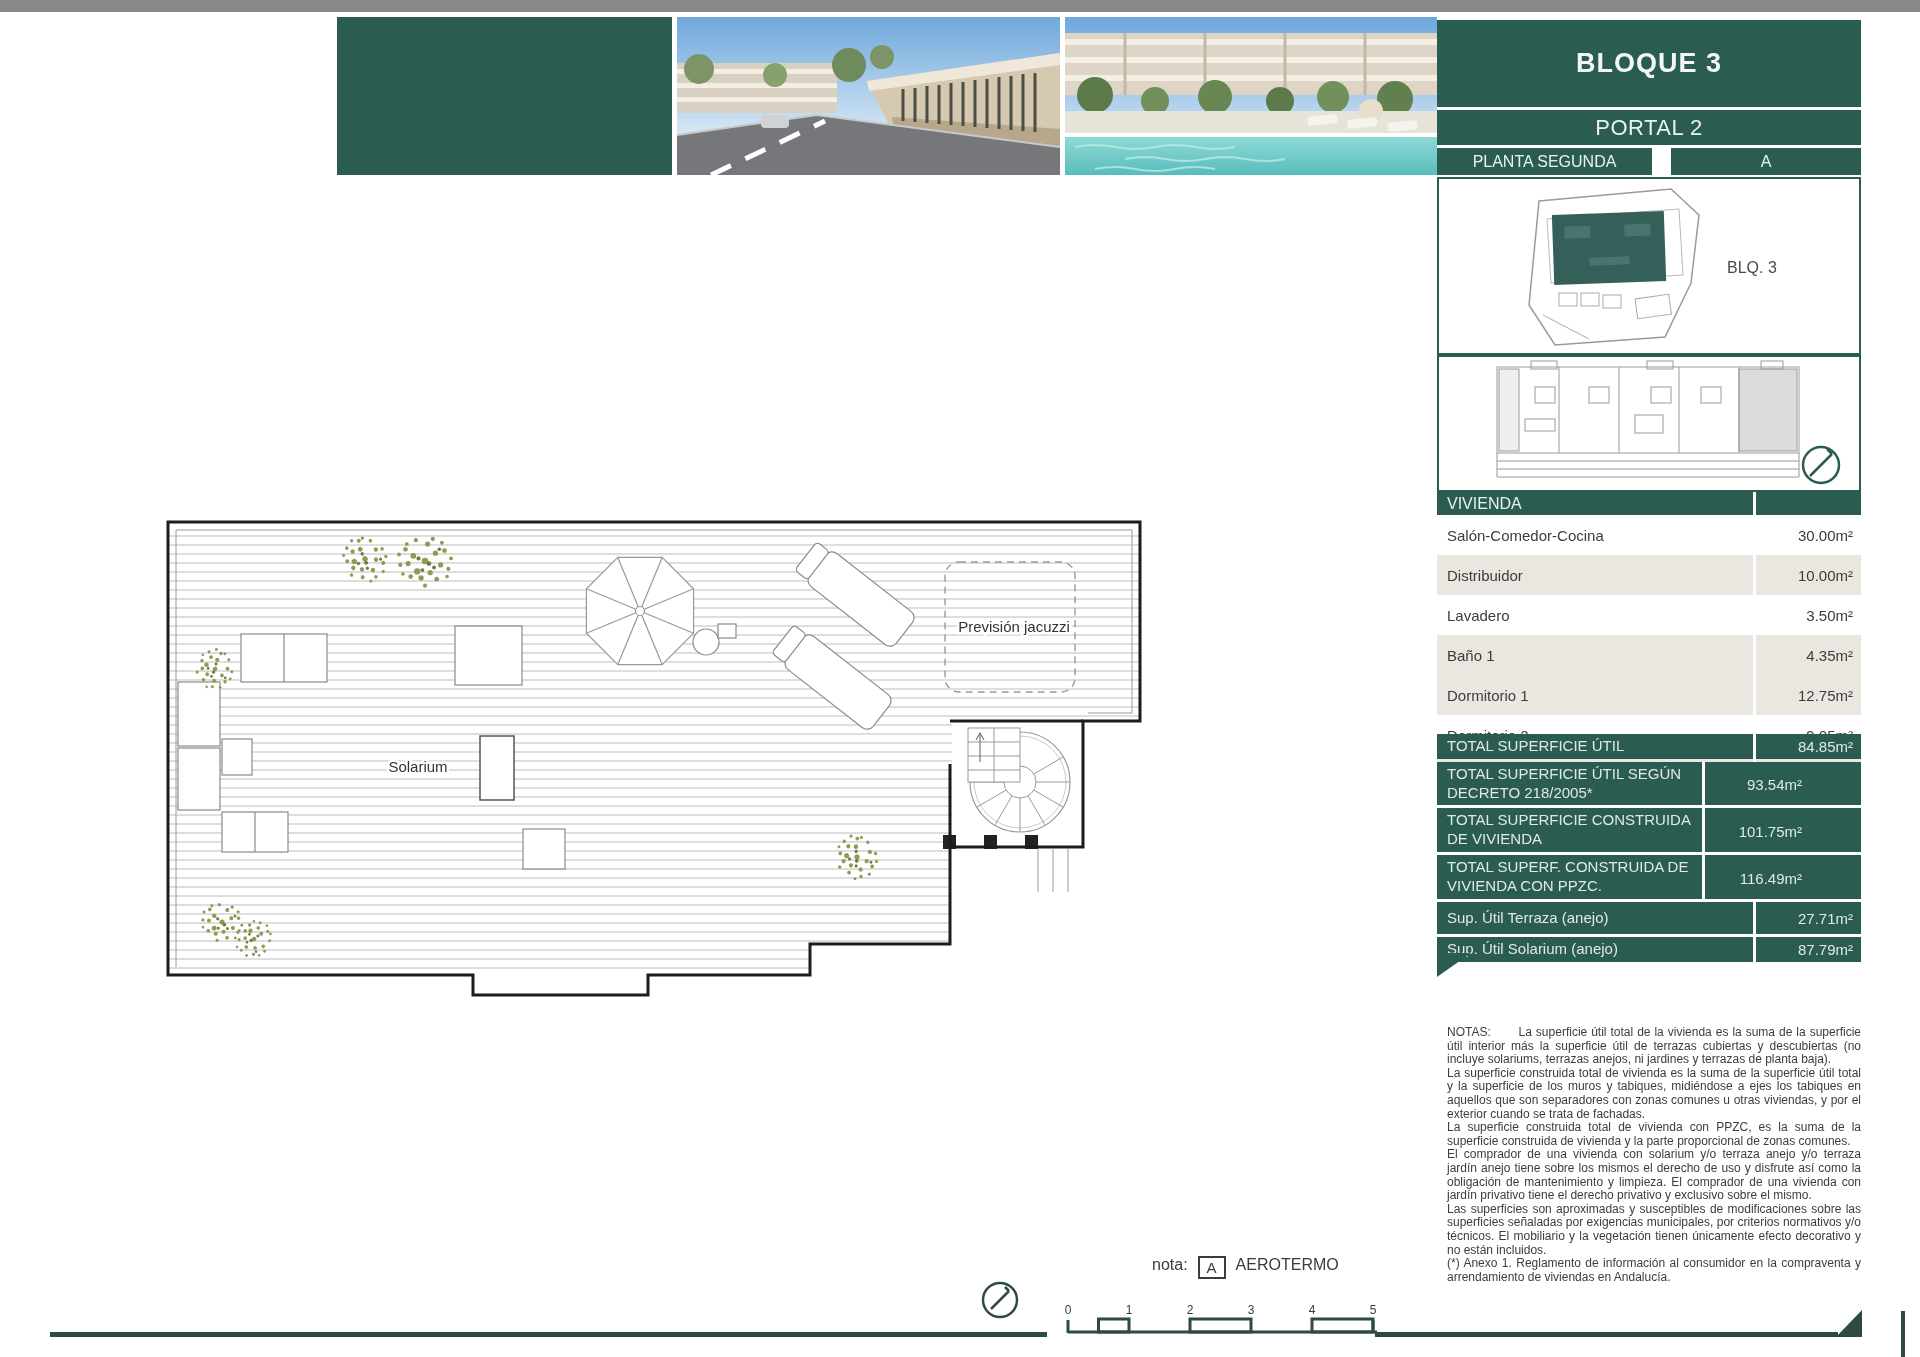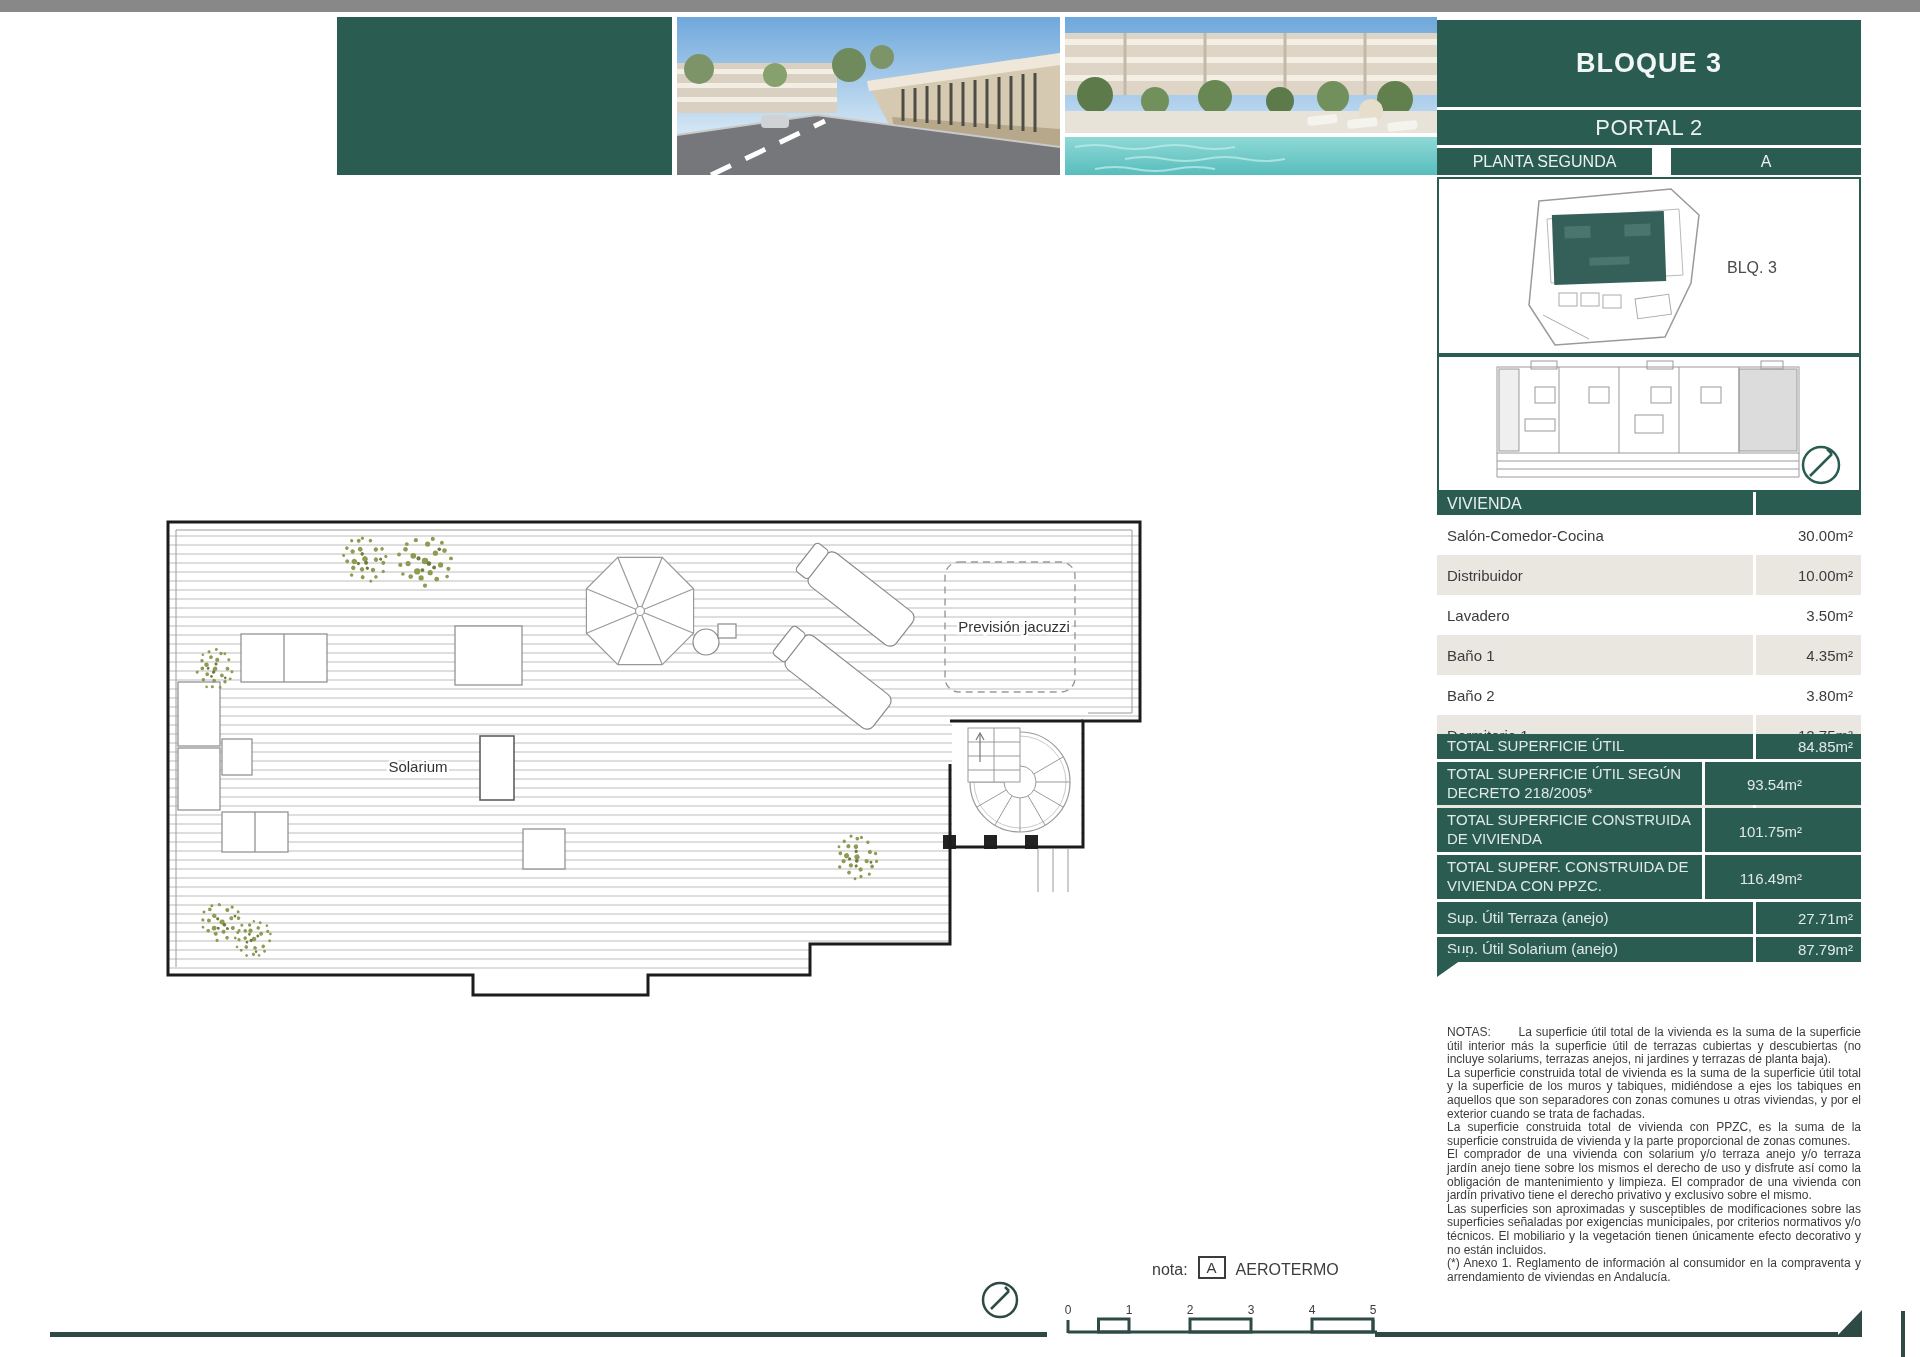--- a/index.html
+++ b/index.html
@@ -60,21 +60,21 @@
   .t1 .tval,.t2 .tval,.t3 .tval{align-items:flex-end;padding-bottom:12px}
   .tail{position:absolute;top:933px;left:0;width:0;height:0;
     border-right:34px solid transparent;border-top:24px solid var(--teal)}
 
   
   .notes{position:absolute;left:1447px;top:1014px;width:414px;font-size:12px;line-height:13.6px;
     color:var(--ink);text-align:justify}
   .notes p{margin:0}
 
   
-  .nota{position:absolute;left:1152px;top:1244px;display:flex;align-items:flex-end;gap:10px;
+  .nota{position:absolute;left:1152px;top:1244px;display:flex;align-items:flex-start;gap:10px;
     font-size:16px;color:var(--ink)}
   .nota .keybox{border:2px solid var(--ink);padding:0 7px;font-size:15px;line-height:19px;color:var(--ink)}
 
   
   .bline{position:absolute;top:1320px;height:5px;background:var(--teal-dark)}
   .bline.l{left:50px;width:997px}
   .bline.r{left:1375px;width:463px}
   .btri{position:absolute;left:1836px;top:1298px;width:0;height:0;
     border-left:26px solid transparent;border-bottom:27px solid var(--teal-dark)}
   .edge-tick{position:absolute;left:1901px;top:1299px;width:4px;height:58px;background:var(--teal-dark)}
@@ -260,25 +260,20 @@
         </div>
         <div class="trow">
           <div class="tlabel">Lavadero</div>
           <div class="tdiv"></div>
           <div class="tval">3.50m²</div>
         </div>
         <div class="trow alt">
           <div class="tlabel">Baño 1</div>
           <div class="tdiv"></div>
           <div class="tval">4.35m²</div>
-        </div>
-        <div class="trow">
-          <div class="tlabel">Baño 2</div>
-          <div class="tdiv"></div>
-          <div class="tval">3.80m²</div>
         </div>
         <div class="trow alt">
           <div class="tlabel">Dormitorio 1</div>
           <div class="tdiv"></div>
           <div class="tval">12.75m²</div>
         </div>
         <div class="trow">
           <div class="tlabel">Dormitorio 2</div>
           <div class="tdiv"></div>
           <div class="tval">9.05m²</div>

